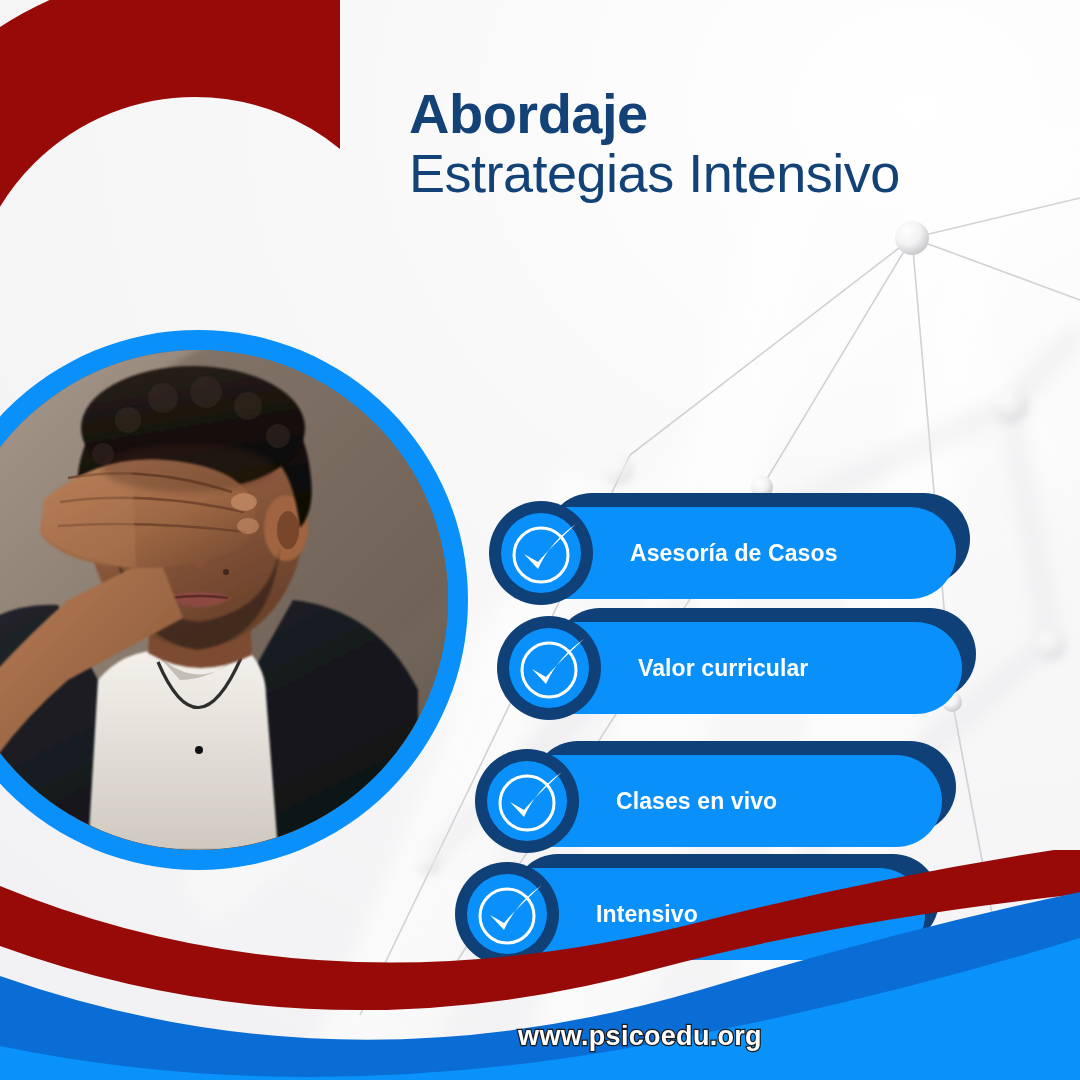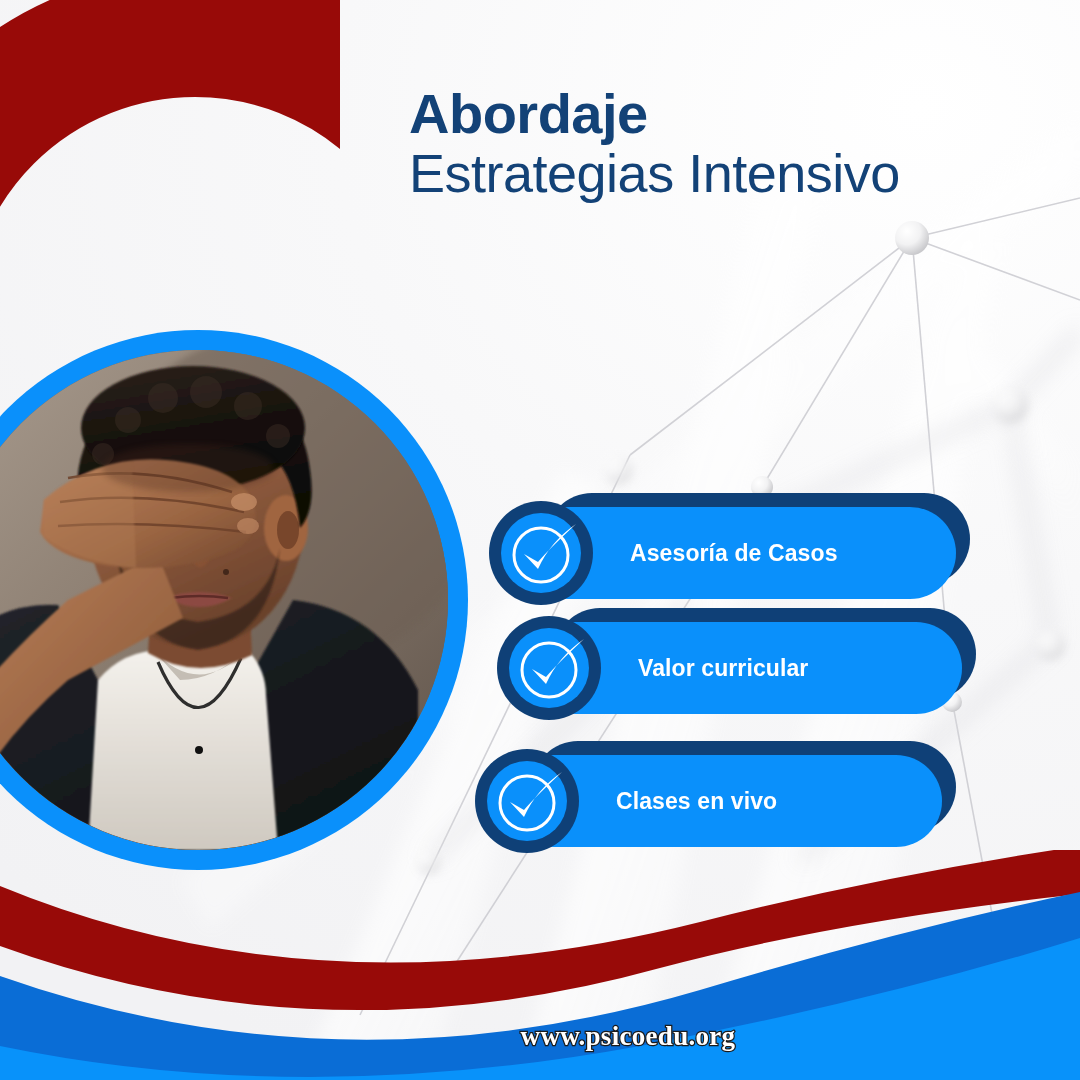--- a/index.html
+++ b/index.html
@@ -108,21 +108,21 @@
     left:0;right:0;
     bottom:28px;
     text-align:center;
     color:#ffffff;
     font-weight:700;
     font-size:27px;
     letter-spacing:.3px;
     -webkit-text-stroke:2.5px #1b1b1b;
     paint-order:stroke fill;
   }
-  .url span{ position:relative; left:88px;font-family:Liberation Serif, serif; }
+  .url span{ position:relative; left:100px; }
 </style>
 </head>
 <body>
 
 <div id="poster">
 
   <div class="streaks">
     <svg viewBox="0 0 1080 1080" preserveAspectRatio="none">
       <defs>
         <linearGradient id="stk" x1="0" y1="0" x2="1" y2="1">
@@ -355,20 +355,34 @@
       <div class="chk">
         <svg viewBox="0 0 114 114">
           <circle cx="57" cy="57" r="52" fill="#0f4077"></circle>
           <circle cx="57" cy="57" r="40" fill="#0a90fb"></circle>
           <circle cx="57" cy="59" r="27" fill="none" stroke="#ffffff" stroke-width="3"></circle>
           <path d="M40,58 L54,73 Q66,46 92,28 Q64,54 54,66 Z" fill="#ffffff"></path>
         </svg>
       </div>
     </div>
 
+    <div class="pill-row" style="left:488px;top:868px;width:437px;">
+      <div class="pill-shadow"></div>
+      <div class="pill-body">
+        <span class="pill-label">Intensivo</span>
+      </div>
+      <div class="chk">
+        <svg viewBox="0 0 114 114">
+          <circle cx="57" cy="57" r="52" fill="#0f4077"></circle>
+          <circle cx="57" cy="57" r="40" fill="#0a90fb"></circle>
+          <circle cx="57" cy="59" r="27" fill="none" stroke="#ffffff" stroke-width="3"></circle>
+          <path d="M40,58 L54,73 Q66,46 92,28 Q64,54 54,66 Z" fill="#ffffff"></path>
+        </svg>
+      </div>
+    </div>
 
   </div>
 
   <div class="waves">
     <svg viewBox="0 0 1080 230" preserveAspectRatio="none">
 
       <path d="M0,40 Q300,160 620,90 Q840,40 1080,4 L1080,0 L0,0 Z" fill="none"></path>
       <path d="M0,36 Q320,168 700,72 Q880,26 1080,-4 L1080,44 Q840,70 660,118 Q320,212 0,96 Z" fill="#980a08"></path>
 
       <path d="M0,126 Q340,246 700,140 Q900,80 1080,42 L1080,230 L0,230 Z" fill="#0a6dd6"></path>

